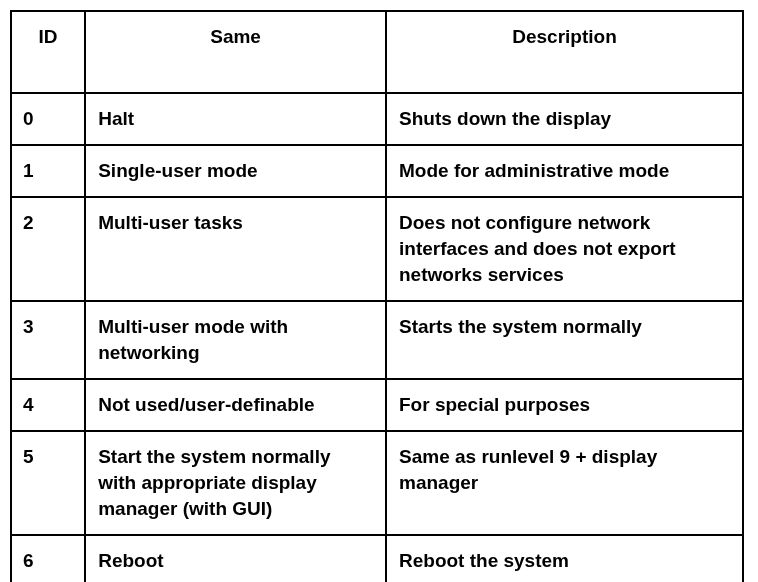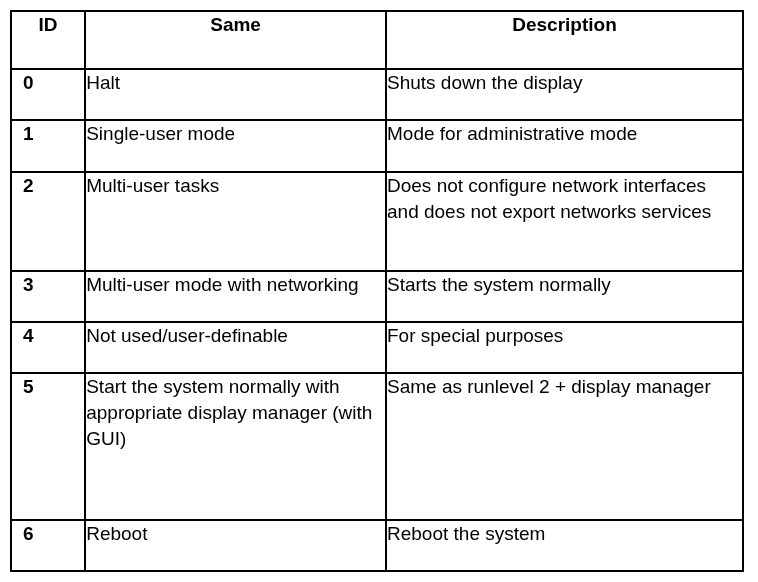--- a/index.html
+++ b/index.html
@@ -31,21 +31,21 @@
     background: #ffffff;
   }
 
   table.runlevel-table th,
   table.runlevel-table td {
     border: 2px solid #000000;
     background: #ffffff;
     vertical-align: top;
     font-size: 19px;
     line-height: 26px;
-    padding: 0;
+    padding: 12px;
   }
 
   
   col.col-id   { width: 74px; }
   col.col-name { width: 300px; }
   col.col-desc { width: 356px; }
 
   thead th {
     font-weight: bold;
     text-align: center;
@@ -59,21 +59,21 @@
   }
 
   tbody td.cell-id {
     font-weight: bold;
     text-align: left;
     padding-left: 11px;
   }
 
   tbody td.cell-name,
   tbody td.cell-desc {
-    font-weight: normal;
+    font-weight: bold;
   }
 </style>
 </head>
 <body>
 
 <div id="runlevel-table-wrap">
   <table class="runlevel-table">
     <colgroup>
       <col class="col-id">
       <col class="col-name">
@@ -108,21 +108,21 @@
           <td class="cell-desc">Starts the system normally</td>
         </tr>
         <tr>
           <td class="cell-id">4</td>
           <td class="cell-name">Not used/user-definable</td>
           <td class="cell-desc">For special purposes</td>
         </tr>
         <tr>
           <td class="cell-id">5</td>
           <td class="cell-name">Start the system normally with appropriate display manager (with GUI)</td>
-          <td class="cell-desc">Same as runlevel 2 + display manager</td>
+          <td class="cell-desc">Same as runlevel 9 + display manager</td>
         </tr>
         <tr>
           <td class="cell-id">6</td>
           <td class="cell-name">Reboot</td>
           <td class="cell-desc">Reboot the system</td>
         </tr>
       </tbody>
   </table>
 </div>
 

